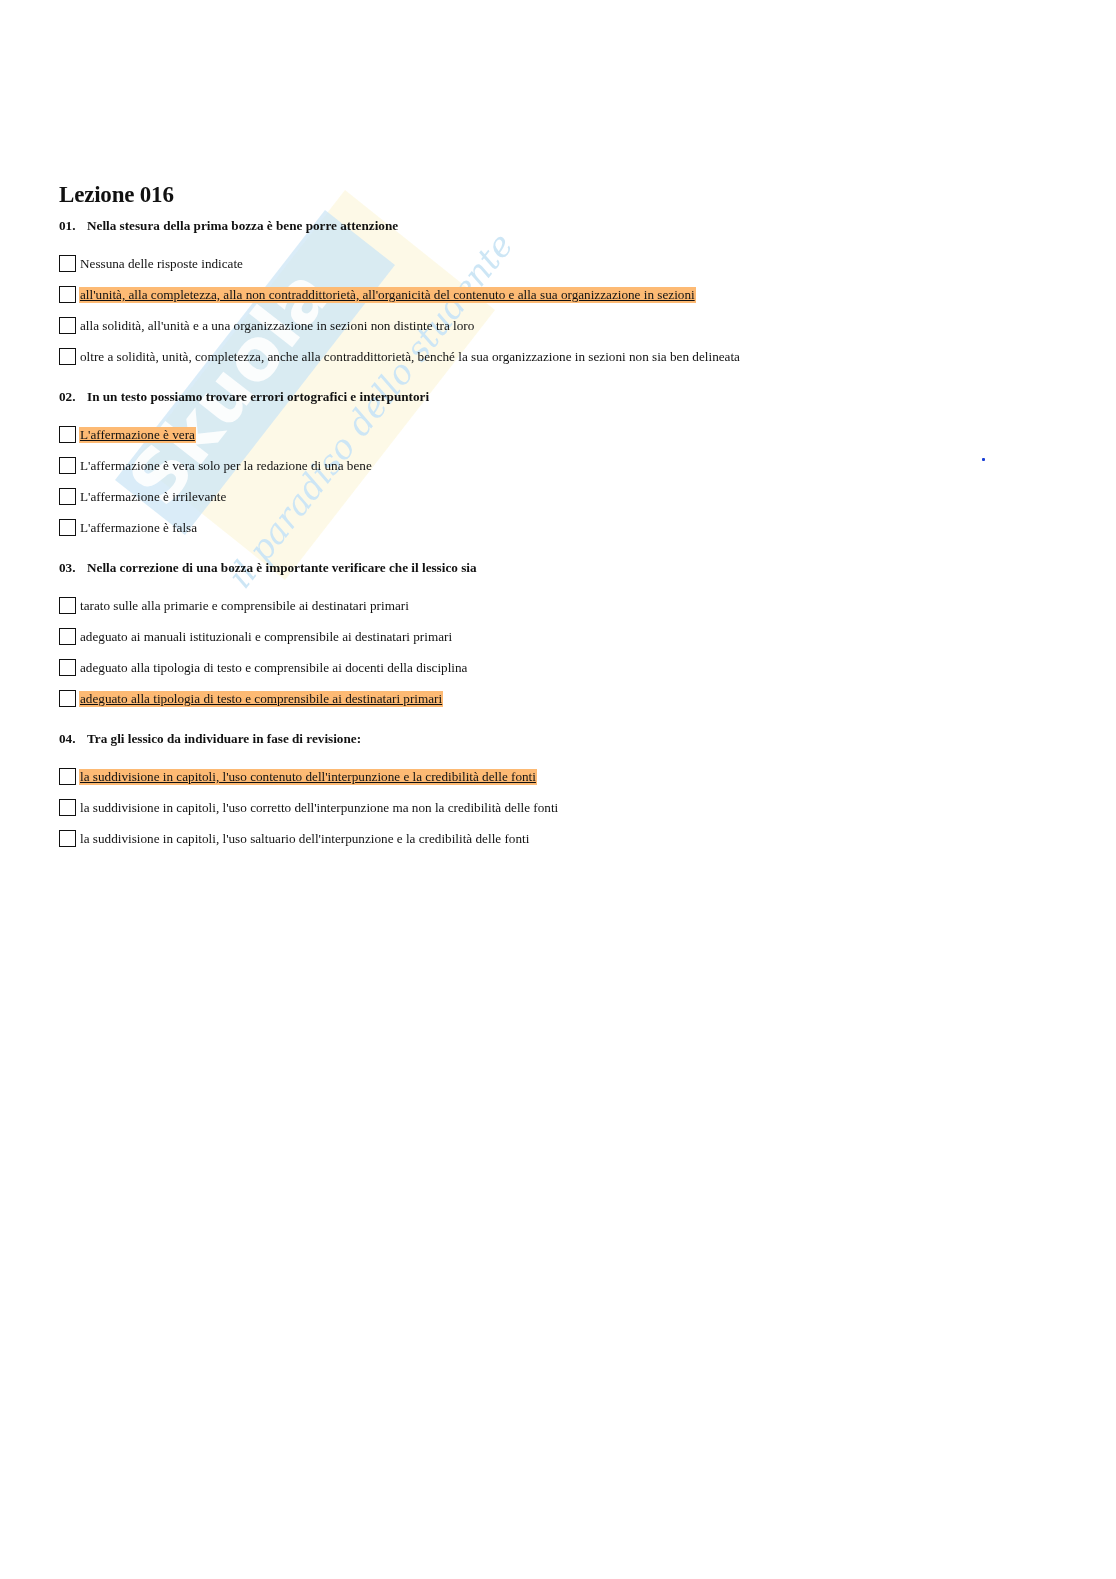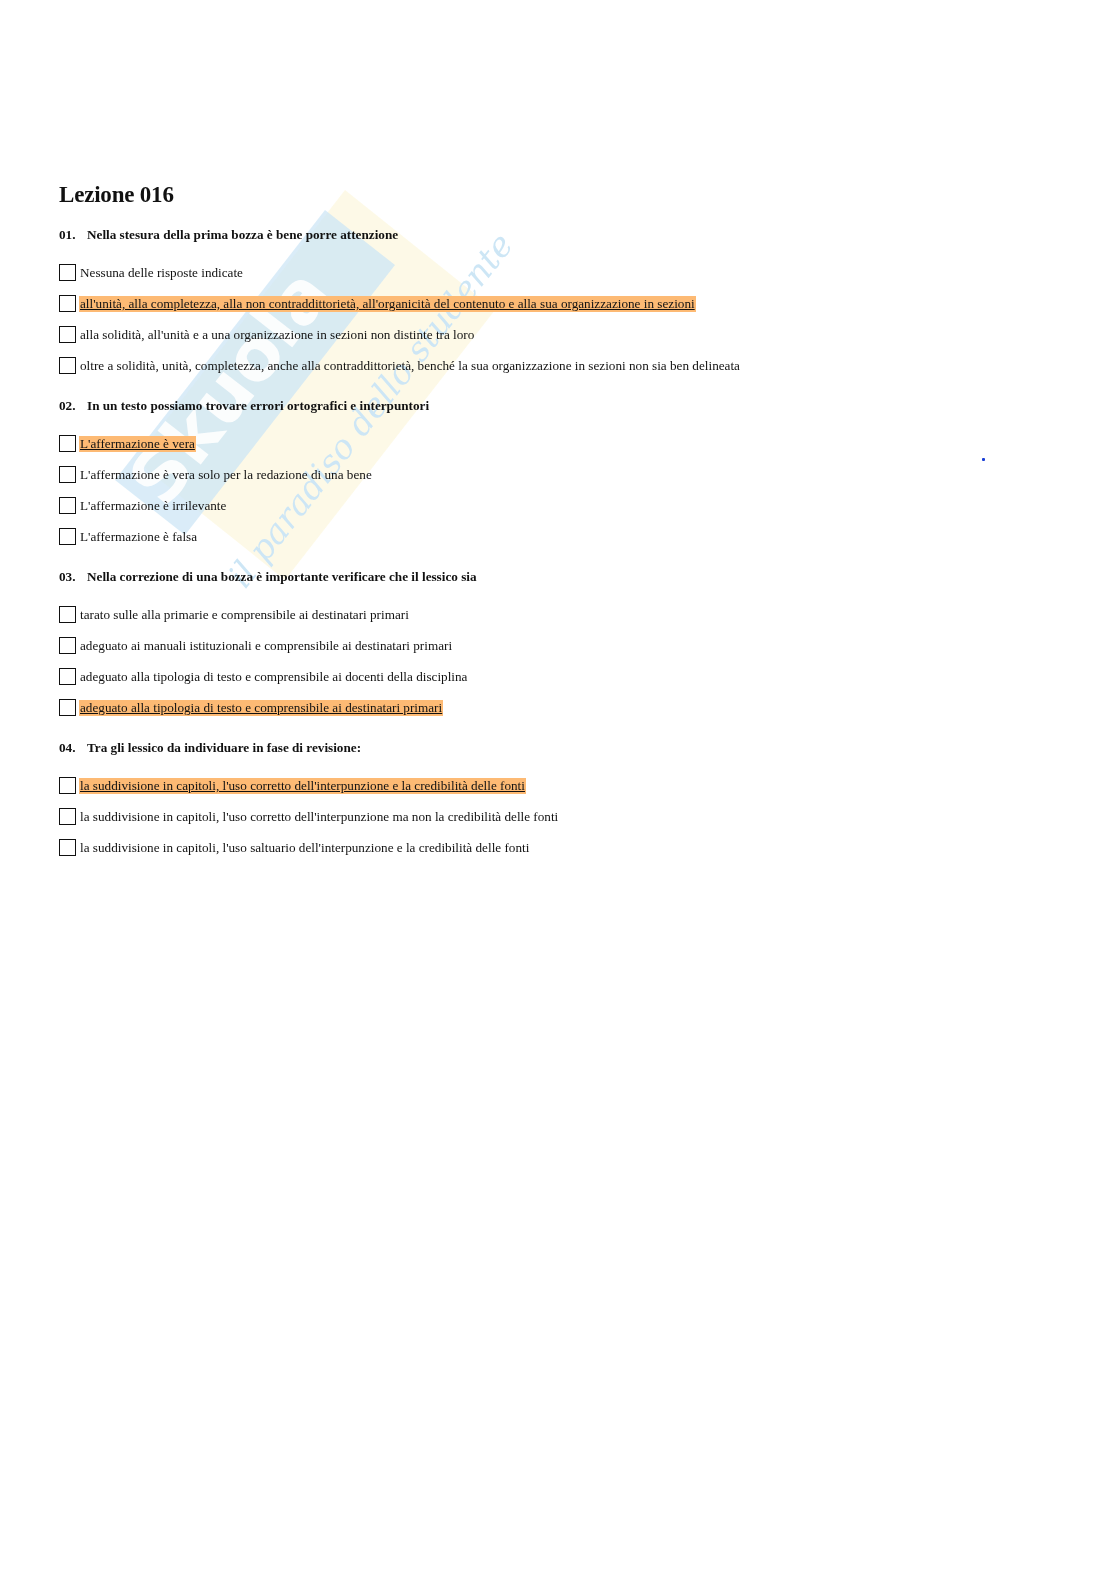--- a/index.html
+++ b/index.html
@@ -9,21 +9,21 @@
   }
   .watermark {
     position: absolute; left: 95px; top: 180px; width: 420px; height: 420px;
     pointer-events: none; z-index: 0; opacity: 0.22;
   }
   .content { position: absolute; left: 59px; top: 178px; width: 980px; z-index: 1; }
   .page-title {
     font-weight: bold; font-size: 23px; margin: 0; height: 34px; line-height: 34px;
     letter-spacing: -0.2px;
   }
-  .question { margin-top: 12px; }
+  .question { margin-top: 3px; }
   .question + .question { margin-top: 21px; }
   .q-head {
     font-weight: bold; font-size: 13.2px; height: 22px; line-height: 22px;
     white-space: nowrap; margin-bottom: 4px;
   }
   .q-num { display: inline-block; width: 28px; }
   .option {
     display: flex; align-items: flex-end; height: 31px; white-space: nowrap;
   }
   .checkbox {
@@ -117,21 +117,21 @@
       <span class="opt-text hl">adeguato alla tipologia di testo e comprensibile ai destinatari primari</span>
     </div>
   </div>
 
   <div class="question">
     <div class="q-head">
       <span class="q-num">04.</span><span>Tra gli lessico da individuare in fase di revisione:</span>
     </div>
     <div class="option">
       <span class="checkbox"></span>
-      <span class="opt-text hl">la suddivisione in capitoli, l'uso corretto dell'interpunzione e la credibilità delle fonti</span>
+      <span class="opt-text hl">la suddivisione in capitoli, l'uso contenuto dell'interpunzione e la credibilità delle fonti</span>
     </div>
     <div class="option">
       <span class="checkbox"></span>
       <span class="opt-text">la suddivisione in capitoli, l'uso corretto dell'interpunzione ma non la credibilità delle fonti</span>
     </div>
     <div class="option">
       <span class="checkbox"></span>
       <span class="opt-text">la suddivisione in capitoli, l'uso saltuario dell'interpunzione e la credibilità delle fonti</span>
     </div>
   </div>

